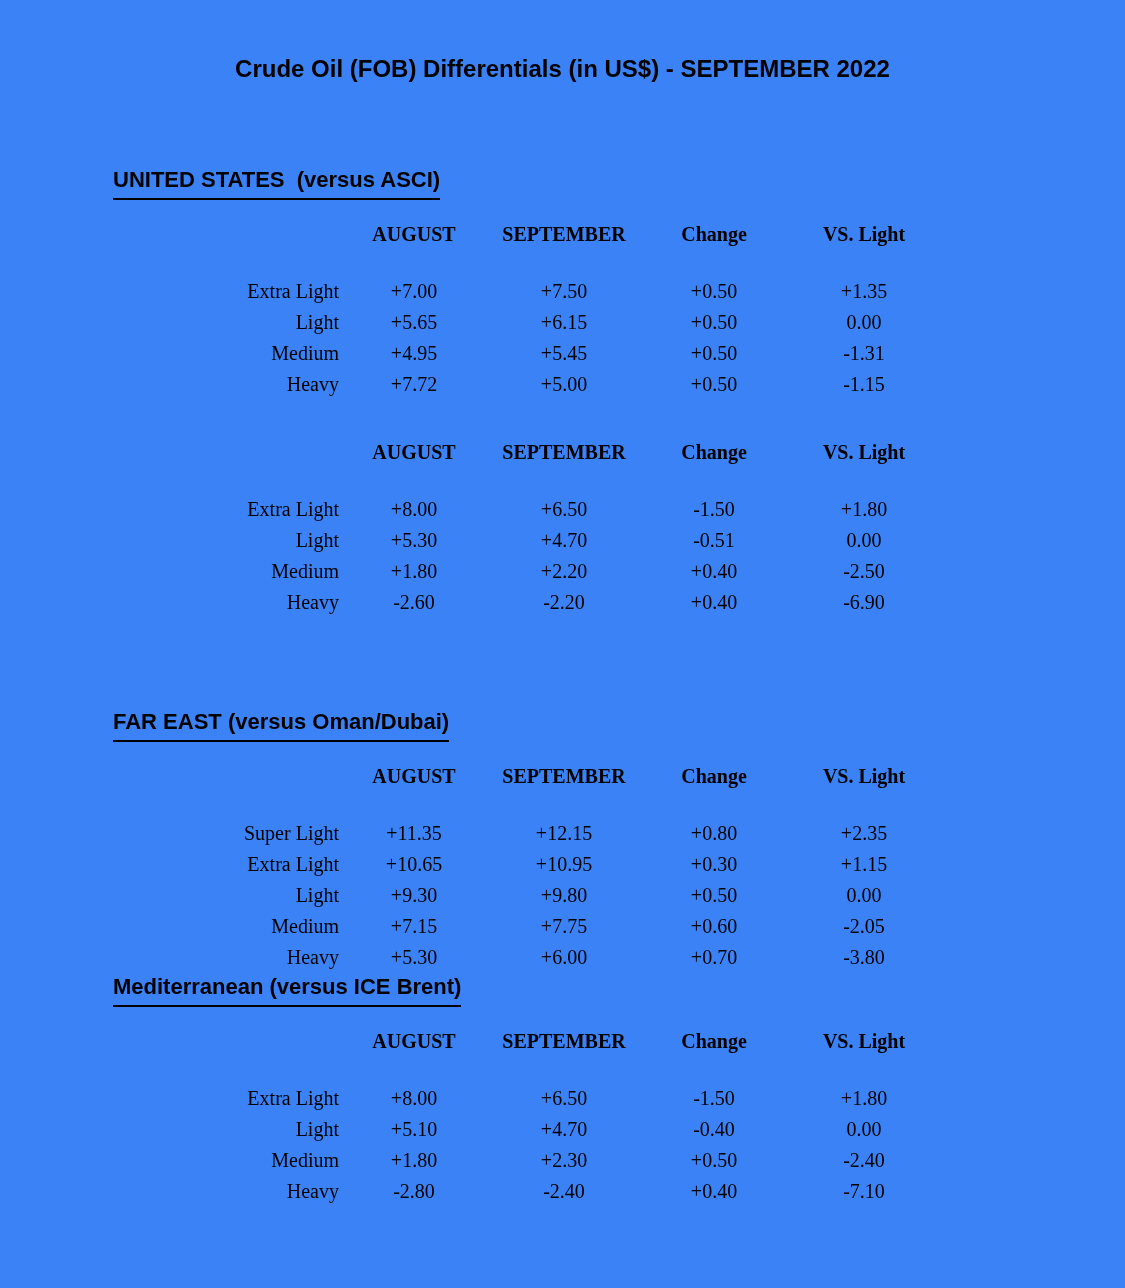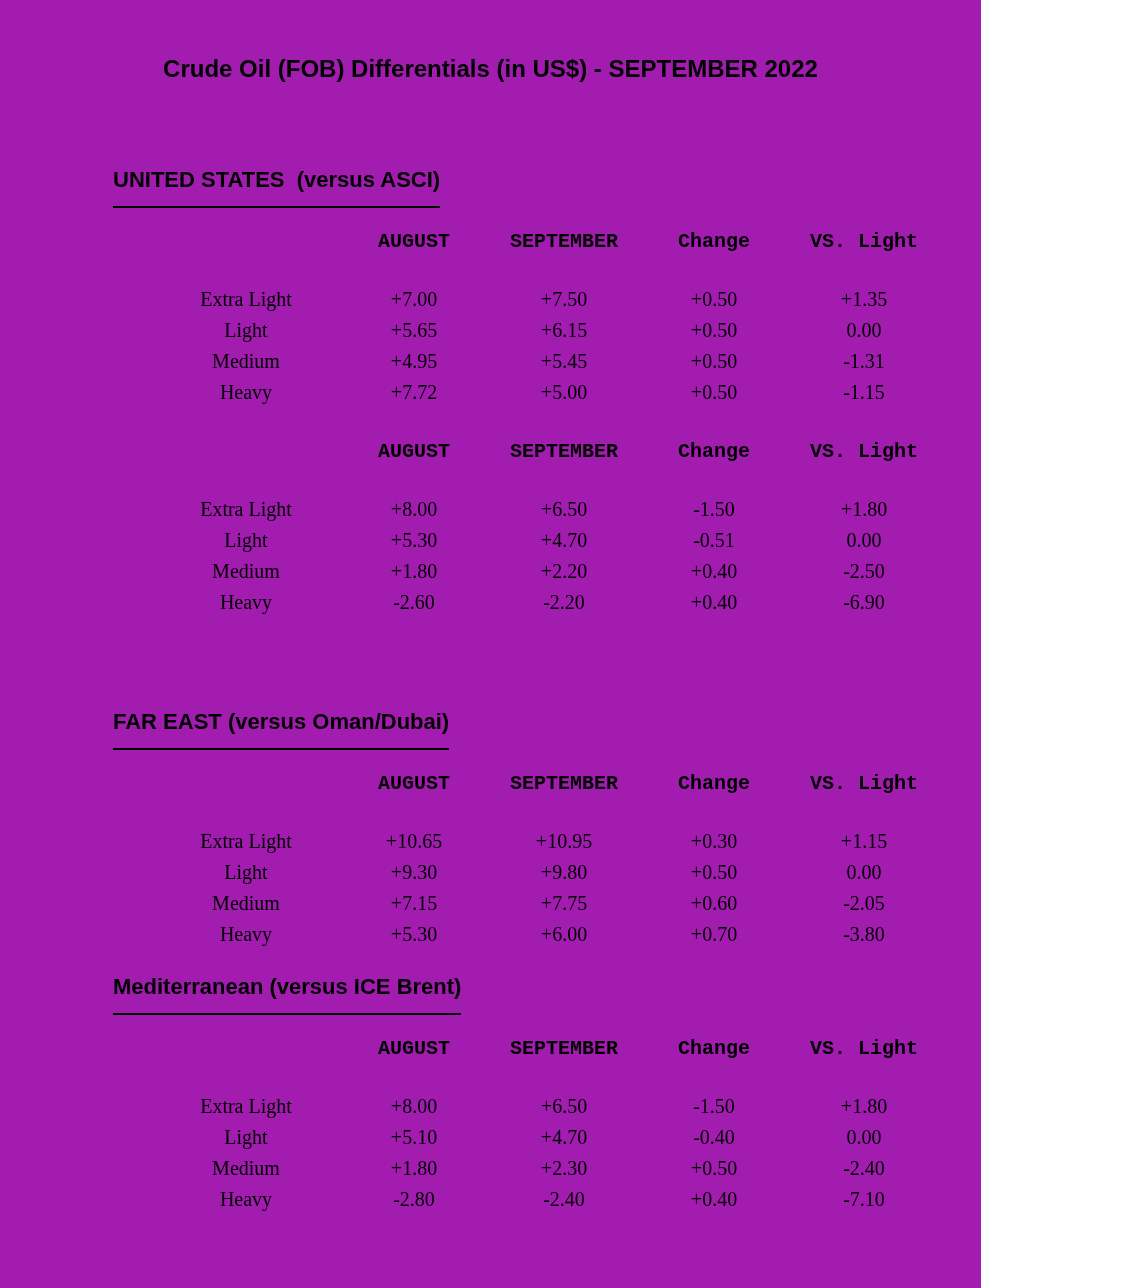--- a/index.html
+++ b/index.html
@@ -1,20 +1,20 @@
 <!DOCTYPE html>
 <html><head>
 <meta charset="utf-8">
 <style>
   html,body { margin:0; padding:0; background:#ffffff; }
   .page {
     position: relative;
-    width: 981px;
+    width: 1125px;
     height: 1288px;
-    background: #a21caf;
+    background: #3b82f6;
     color: #000000;
     overflow: hidden;
   }
   .doc-title {
     position: absolute;
     top: 55px;
     left: 0;
     width: 100%;
     text-align: center;
     font-family: "Liberation Sans", sans-serif;
@@ -32,44 +32,44 @@
   .sec-3 { top: 710px; }
   .sec-4 { top: 975px; }
   .section-heading {
     display: inline-block;
     font-family: "Liberation Sans", sans-serif;
     font-weight: bold;
     font-size: 22px;
     line-height: 24px;
     white-space: pre;
     border-bottom: 2px solid #000;
-    padding-bottom: 14px;
+    padding-bottom: 6px;
   }
   .hdr-row {
     display: grid;
     grid-template-columns: 226px 150px 150px 150px 150px;
     margin-top: 22px;
-    font-family: Liberation Mono, monospace;
+    font-family: Liberation Serif, serif;
     font-weight: bold;
     font-size: 20px;
     line-height: 24px;
   }
   .hdr-cell { text-align: center; }
   .rows {
     margin-top: 30px;
   }
   .data-row {
     display: grid;
     grid-template-columns: 226px 150px 150px 150px 150px;
     font-family: "Liberation Serif", serif;
     font-size: 20px;
     line-height: 31px;
     height: 31px;
   }
-  .row-label { text-align: center; margin-left: 40px; }
+  .row-label { text-align: right; margin-left: 40px; }
   .val { text-align: center; }
 </style>
 </head>
 <body>
 
 <div class="page">
 
   <div class="doc-title">Crude Oil (FOB) Differentials (in US$) - SEPTEMBER 2022</div>
 
   <div class="section sec-1">
@@ -157,20 +157,27 @@
     <span class="section-heading">FAR EAST (versus Oman/Dubai)</span>
     <div class="hdr-row">
       <div class="hdr-cell"></div>
       <div class="hdr-cell">AUGUST</div>
       <div class="hdr-cell">SEPTEMBER</div>
       <div class="hdr-cell">Change</div>
       <div class="hdr-cell">VS. Light</div>
     </div>
     <div class="rows">
       <div class="data-row">
+        <div class="row-label">Super Light</div>
+        <div class="val">+11.35</div>
+        <div class="val">+12.15</div>
+        <div class="val">+0.80</div>
+        <div class="val">+2.35</div>
+      </div>
+      <div class="data-row">
         <div class="row-label">Extra Light</div>
         <div class="val">+10.65</div>
         <div class="val">+10.95</div>
         <div class="val">+0.30</div>
         <div class="val">+1.15</div>
       </div>
       <div class="data-row">
         <div class="row-label">Light</div>
         <div class="val">+9.30</div>
         <div class="val">+9.80</div>

